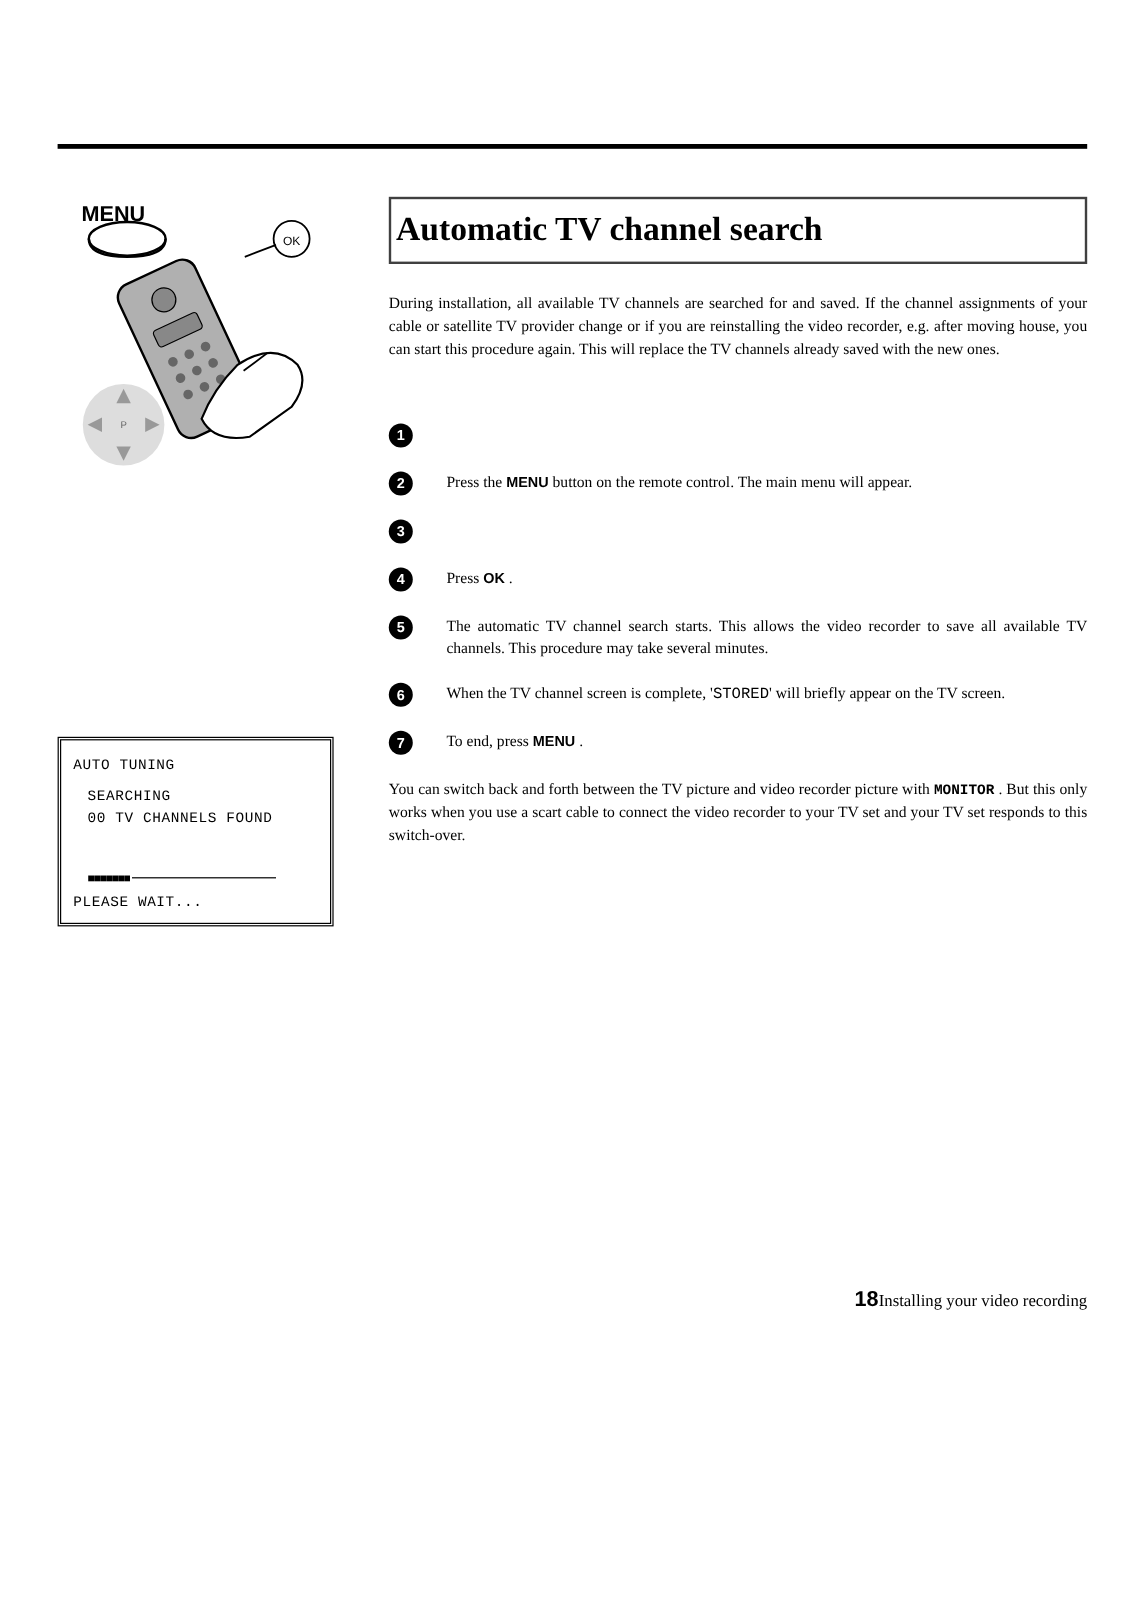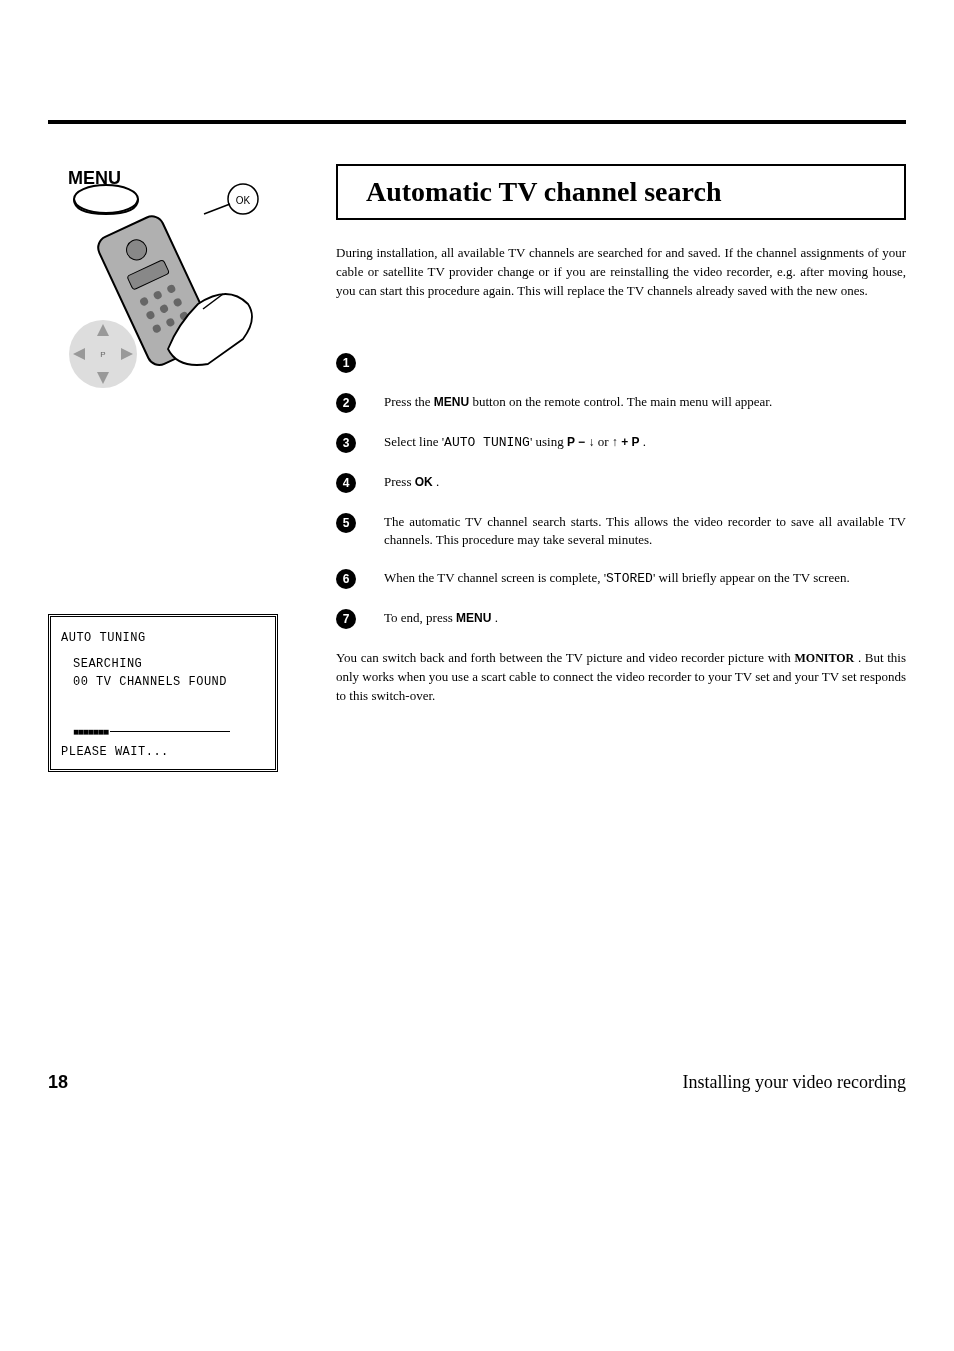--- a/index.html
+++ b/index.html
@@ -14,21 +14,21 @@
   .page {
     padding: 40px 48px 40px 48px;
   }
   .top-rule {
     border-top: 4px solid #000;
     margin-top: 80px;
     margin-bottom: 40px;
   }
   .two-col {
     display: flex;
-    gap: 28px;
+    gap: 16px;
   }
   .left-col {
     width: 260px;
     flex-shrink: 0;
   }
   .right-col {
     flex: 1;
   }
   .illus-box {
     width: 220px;
@@ -55,22 +55,22 @@
   .osd-underline {
     display: inline-block;
     border-bottom: 1px solid #000;
     width: 120px;
     vertical-align: middle;
     margin-left: 2px;
   }
   .osd-wait { margin-top: 6px; }
 
   .section-title-box {
-    border: 2px solid #000000;
-    padding: 10px 28px;
+    border: 2px solid #404040;
+    padding: 10px 4px;
     margin-bottom: 24px;
   }
   .section-title-box h2 {
     margin: 0;
     font-family: Georgia, serif;
     font-weight: 700;
     font-size: 28px;
   }
   .body-text {
     font-size: 13px;
@@ -122,33 +122,33 @@
   }
   .footnote {
     font-size: 13px;
     line-height: 1.4;
     text-align: justify;
     margin-top: 40px;
     margin-bottom: 30px;
   }
   .footer {
     display: flex;
-    justify-content: space-between;
+    justify-content: flex-end;
     align-items: flex-end;
     margin-top: 260px;
     padding: 0 48px 30px 48px;
   }
   .page-num {
     font-family: Arial, sans-serif;
     font-weight: 700;
     font-size: 18px;
   }
   .footer-text {
     font-family: Georgia, serif;
-    font-size: 18px;
+    font-size: 14px;
   }
   .arrow { font-family: Arial, sans-serif; font-weight: 700; }
 </style>
 </head>
 <body>
 
 <div class="page">
 
   <div class="top-rule"></div>
 
@@ -225,27 +225,20 @@
           <div class="step-num">2</div>
           <div class="step-text">
             <span>Press the </span>
             <span class="btn-label">MENU</span>
             <span> button on the remote control. The main menu will appear.</span>
           </div>
         </div>
 
         <div class="step">
           <div class="step-num">3</div>
-          <div class="step-text">
-            <span>Select line '</span><span class="mono">AUTO TUNING</span><span>' using </span>
-            <span class="key"><span>P</span> <span class="arrow">−</span> <span class="arrow">↓</span></span>
-            <span> or </span>
-            <span class="key"><span class="arrow">↑</span> <span class="arrow">+</span> <span>P</span></span>
-            <span> .</span>
-          </div>
         </div>
 
         <div class="step">
           <div class="step-num">4</div>
           <div class="step-text">
             <span>Press </span>
             <span class="btn-label">OK</span>
             <span> .</span>
           </div>
         </div>
@@ -270,21 +263,21 @@
             <span> .</span>
           </div>
         </div>
 
       </div>
 
 
 
       <div class="body-text short">
         <span>You can switch back and forth between the TV picture and video recorder picture with </span>
-        <span class="btn-label" style="font-weight:700; font-family:Liberation Serif, serif; font-size:12px;">MONITOR</span>
+        <span class="btn-label" style="font-weight:700; font-family:Liberation Mono, monospace; font-size:12px;">MONITOR</span>
         <span> . But this only works when you use a scart cable to connect the video recorder to your TV set and your TV set responds to this switch-over.</span>
       </div>
 
     </div>
 
   </div>
 
 </div>
 
 <div class="footer">

